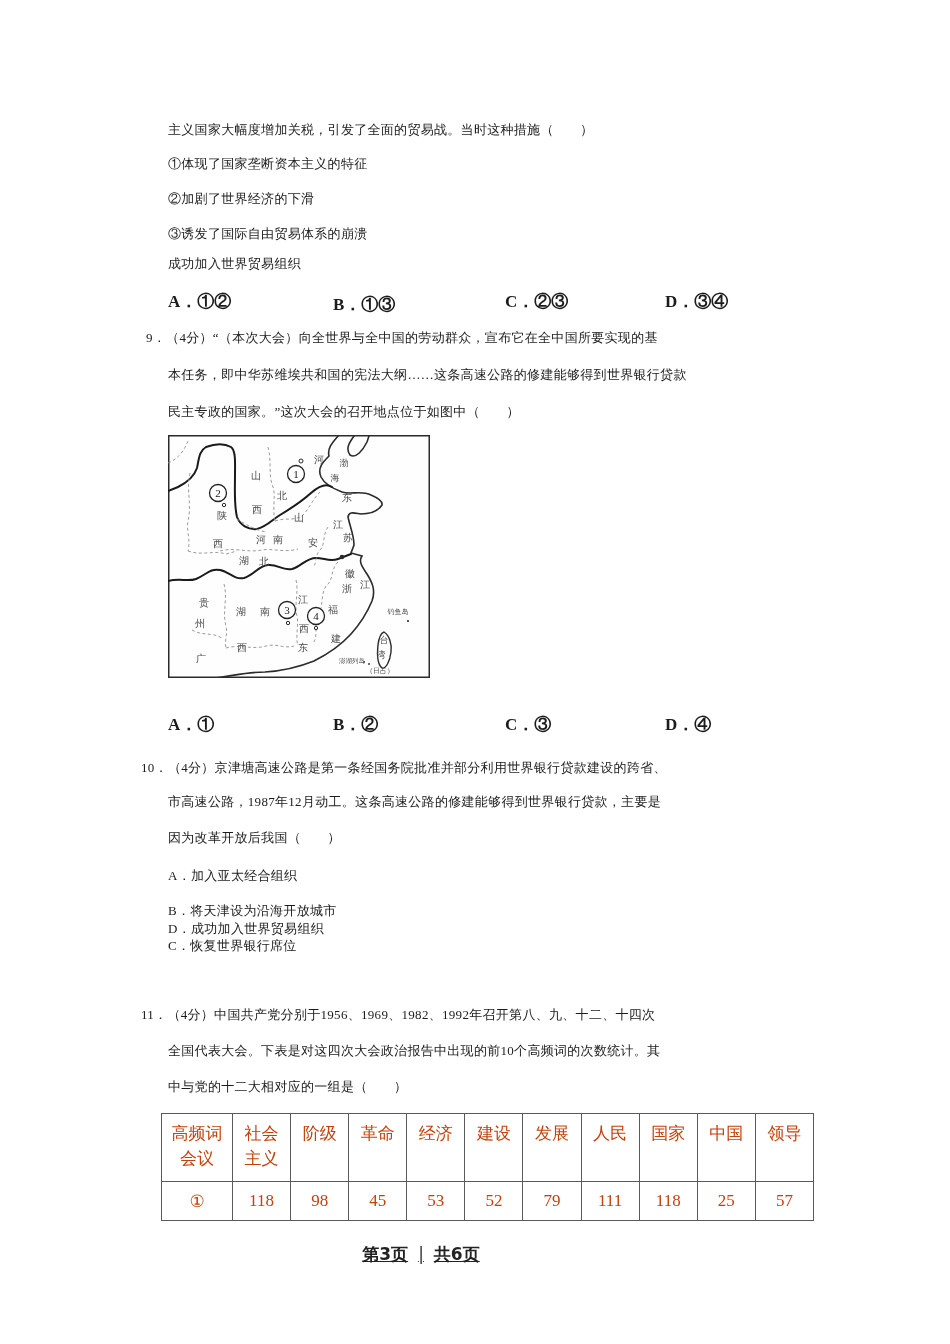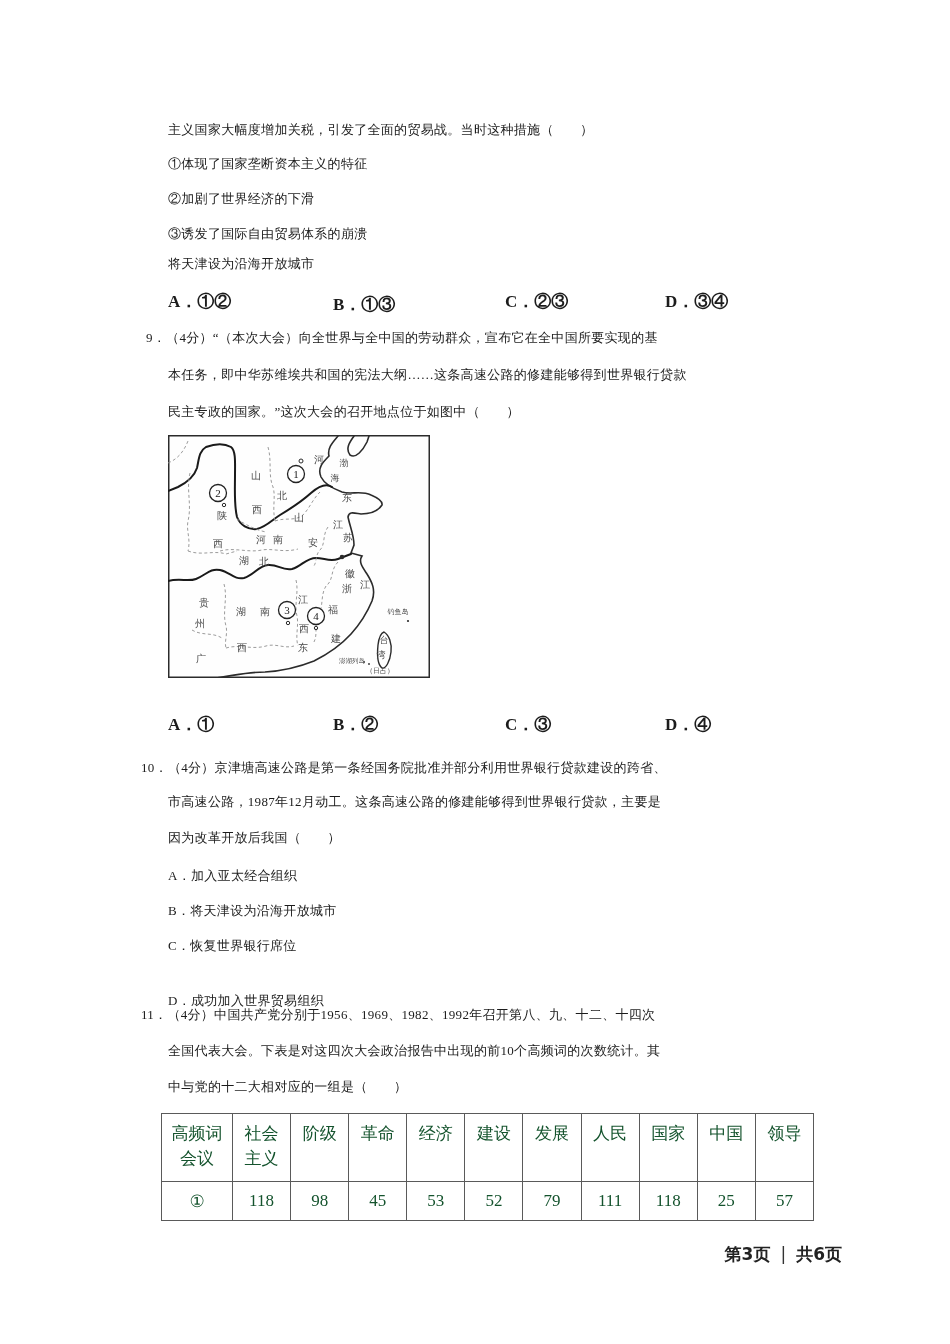--- a/index.html
+++ b/index.html
@@ -22,43 +22,43 @@
   .opt{position:absolute;height:26px;line-height:26px;font-size:17px;white-space:nowrap;font-weight:bold;}
   .opt.c1{left:168px}.opt.c2{left:333px}.opt.c3{left:505px}.opt.c4{left:665px}
   .map-wrap{position:absolute;left:168px;top:435px;width:262px;height:243px;}
   table.freq{
     position:absolute;left:161px;top:1113px;
     width:653px;border-collapse:collapse;table-layout:fixed;
     font-family:"Liberation Serif","DejaVu Serif",serif;
   }
   table.freq th,table.freq td{
     border:1px solid #5a5a5a;
-    font-weight:400;font-size:17px;color:#14532d;
+    font-weight:400;font-size:17px;color:#c2410c;
     text-align:center;word-break:break-all;padding:0 4px;
   }
   table.freq thead th{height:60px;vertical-align:top;padding-top:7px;line-height:25px;}
   table.freq tbody td{height:38px;vertical-align:middle;}
   .footer{
     position:absolute;left:0;top:1243px;width:842px;
-    text-align:right;font-family:"DejaVu Sans","Liberation Sans",sans-serif;
-    font-size:17px;font-weight:600;color:#222;
+    text-align:center;font-family:"DejaVu Sans","Liberation Sans",sans-serif;
+    font-size:17px;font-weight:600;color:#222;text-decoration:underline;
   }
   .footer .sep{margin:0 10px;font-weight:400;color:#333;}
   svg text{font-family:"Liberation Serif","DejaVu Serif",serif;}
 </style>
 </head>
 <body>
 
 <div class="page">
 
   <div class="line" style="top:117px">主义国家大幅度增加关税，引发了全面的贸易战。当时这种措施（　　）</div>
   <div class="line" style="top:151px">①体现了国家垄断资本主义的特征</div>
   <div class="line" style="top:186px">②加剧了世界经济的下滑</div>
   <div class="line" style="top:221px">③诱发了国际自由贸易体系的崩溃</div>
-  <div class="line" style="top:251px">将天津设为沿海开放城市</div>
+  <div class="line" style="top:251px">成功加入世界贸易组织</div>
   <div class="opt c1" style="top:289px">A．①②</div>
   <div class="opt c2" style="top:292px">B．①③</div>
   <div class="opt c3" style="top:289px">C．②③</div>
   <div class="opt c4" style="top:289px">D．③④</div>
 
   <div class="line" style="top:325px;left:146px">9．（4分）“（本次大会）向全世界与全中国的劳动群众，宣布它在全中国所要实现的基</div>
   <div class="line" style="top:362px">本任务，即中华苏维埃共和国的宪法大纲……这条高速公路的修建能够得到世界银行贷款</div>
   <div class="line" style="top:399px">民主专政的国家。”这次大会的召开地点位于如图中（　　）</div>
 
   <div class="map-wrap">
@@ -143,21 +143,21 @@
   <div class="opt c2" style="top:712px">B．②</div>
   <div class="opt c3" style="top:712px">C．③</div>
   <div class="opt c4" style="top:712px">D．④</div>
 
   <div class="line" style="top:755px;left:141px">10．（4分）京津塘高速公路是第一条经国务院批准并部分利用世界银行贷款建设的跨省、</div>
   <div class="line" style="top:789px">市高速公路，1987年12月动工。这条高速公路的修建能够得到世界银行贷款，主要是</div>
   <div class="line" style="top:825px">因为改革开放后我国（　　）</div>
   <div class="line" style="top:863px">A．加入亚太经合组织</div>
   <div class="line" style="top:898px">B．将天津设为沿海开放城市</div>
   <div class="line" style="top:933px">C．恢复世界银行席位</div>
-  <div class="line" style="top:988px">D．成功加入世界贸易组织</div>
+  <div class="line" style="top:916px">D．成功加入世界贸易组织</div>
 
   <div class="line" style="top:1002px;left:141px">11．（4分）中国共产党分别于1956、1969、1982、1992年召开第八、九、十二、十四次</div>
   <div class="line" style="top:1038px">全国代表大会。下表是对这四次大会政治报告中出现的前10个高频词的次数统计。其</div>
   <div class="line" style="top:1074px">中与党的十二大相对应的一组是（　　）</div>
 
   <table class="freq" id="freq-table">
     <thead>
         <tr>
           <th style="width: 62px;">
             <div>高频词</div>

